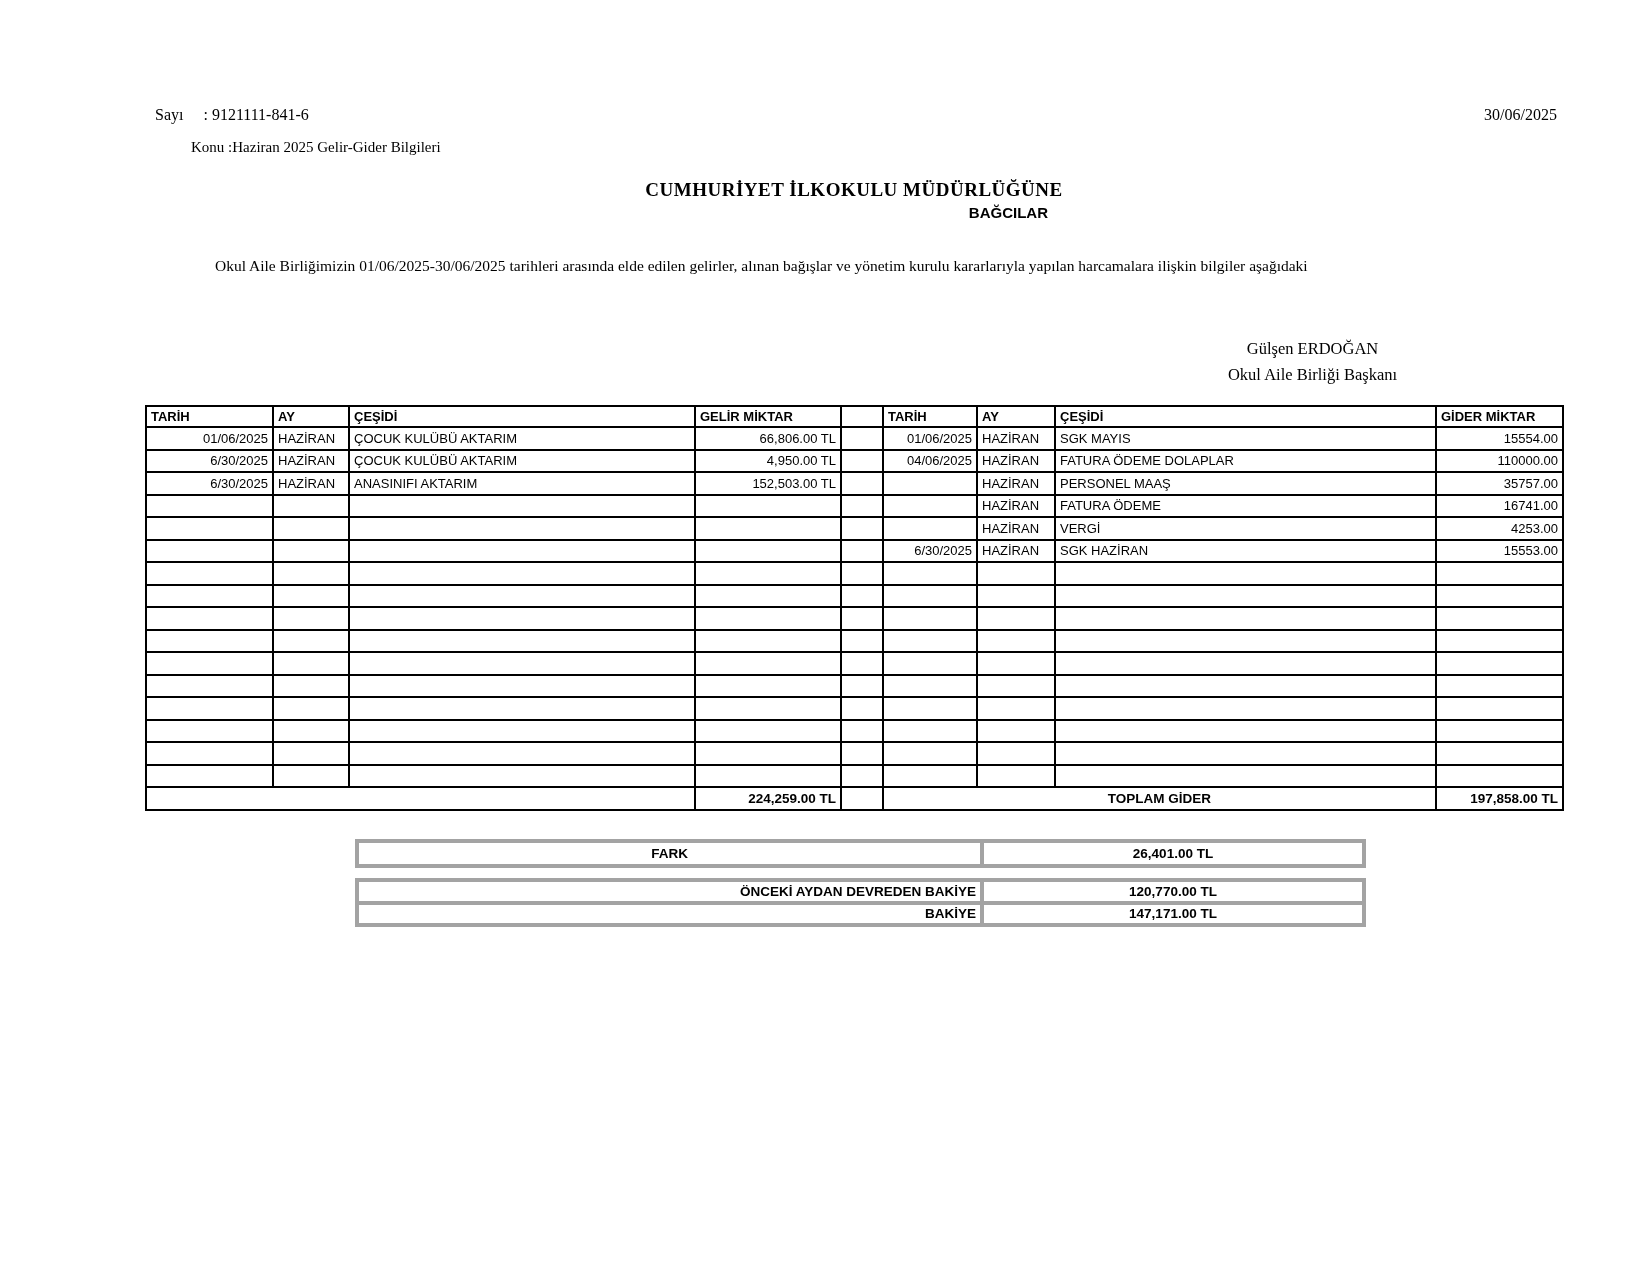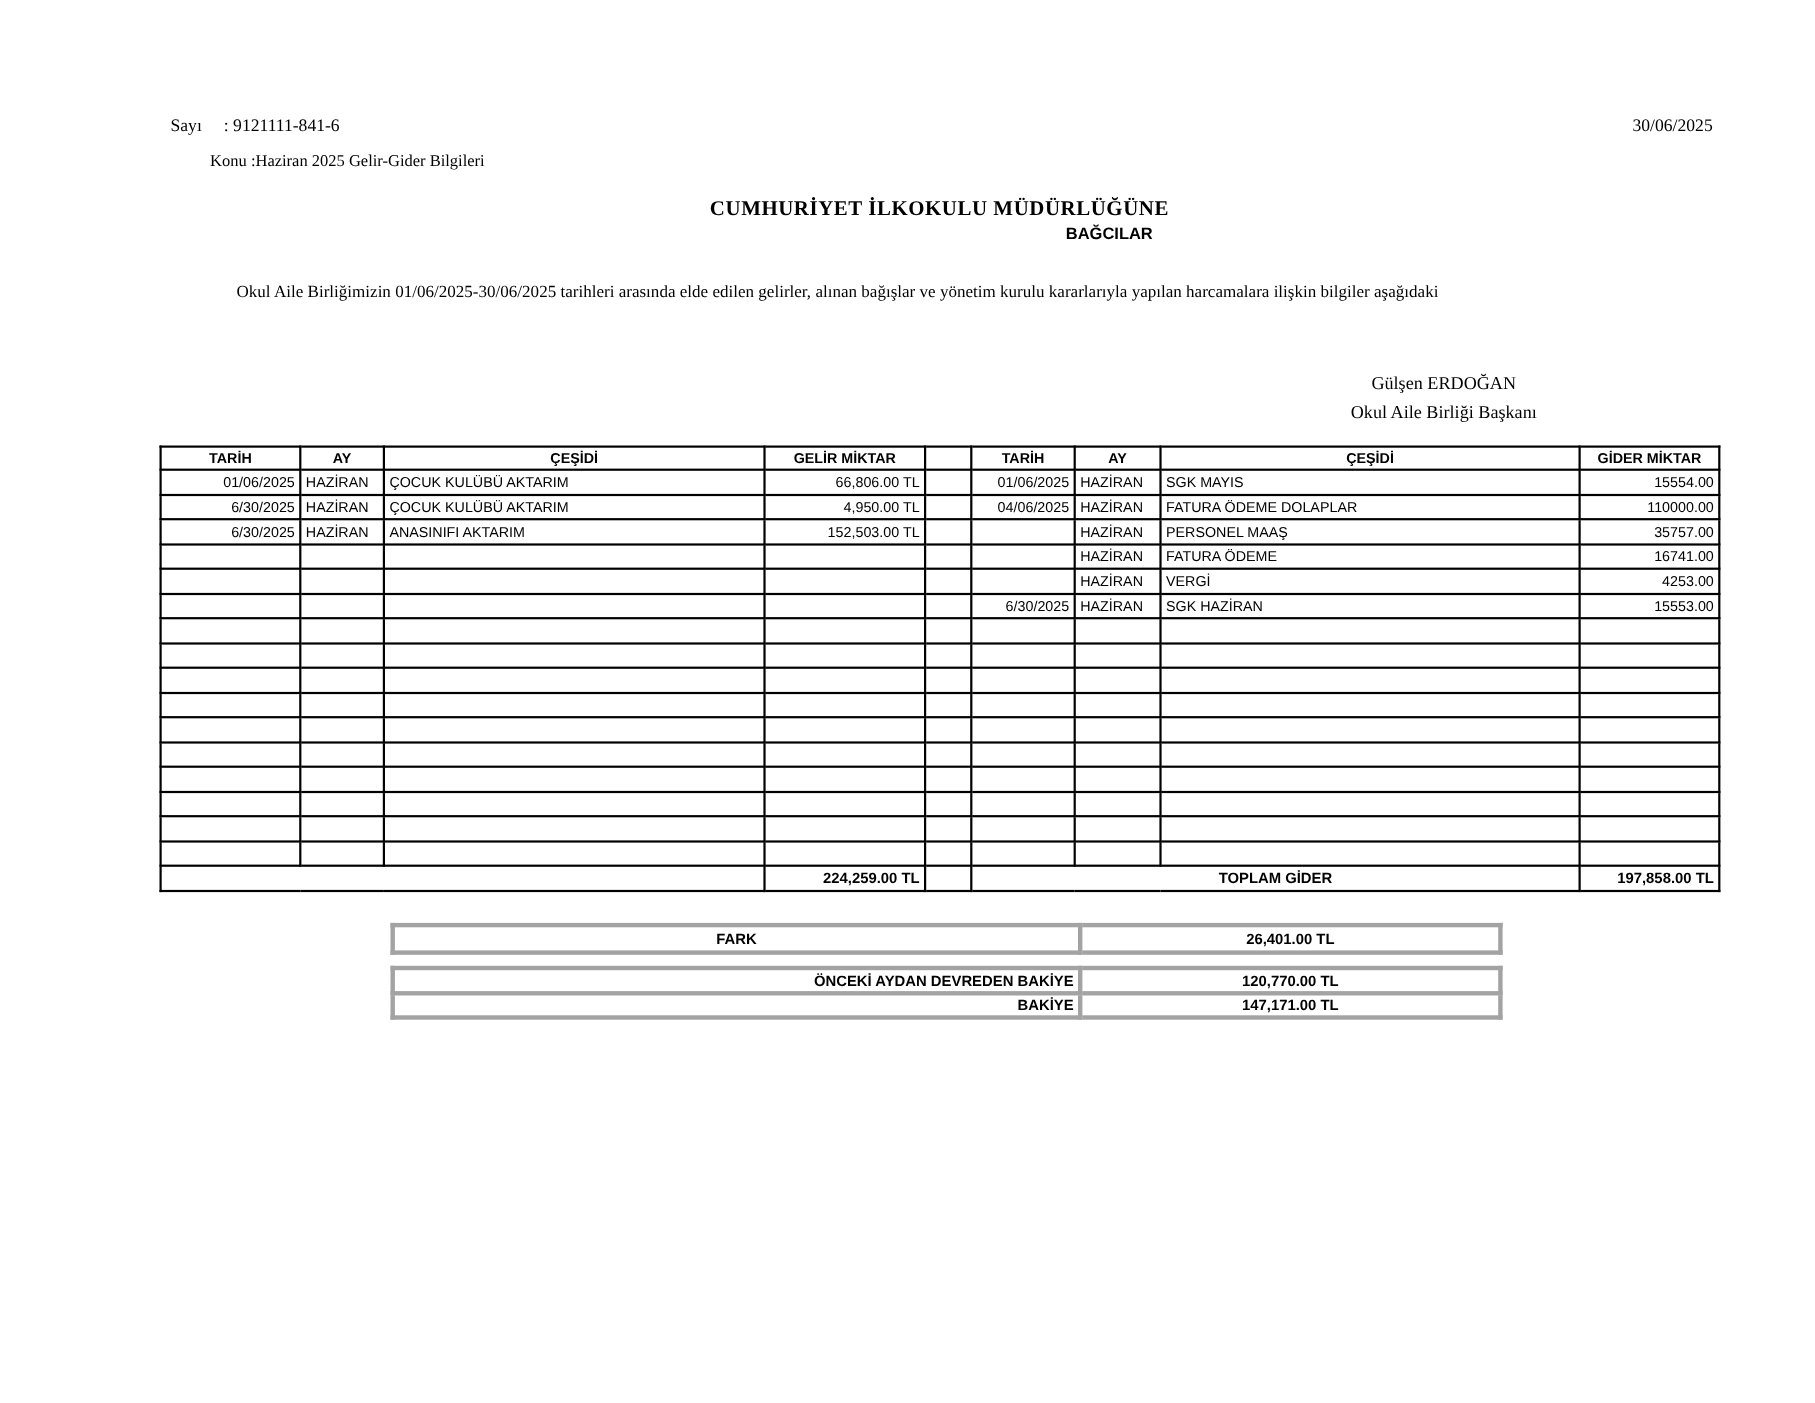--- a/index.html
+++ b/index.html
@@ -32,21 +32,21 @@
   table { border-collapse: collapse; table-layout: fixed; }
   .main-table {
     position: absolute; left: 145px; top: 405px;
     font-family: "Liberation Sans", sans-serif; font-size: 13px;
   }
   .main-table th, .main-table td {
     border: 2px solid #000; padding: 0 4px; white-space: nowrap; overflow: hidden;
   }
   .main-table thead tr { height: 21px; }
   .main-table tbody tr { height: 22.5px; }
-  .main-table th { text-align: center; font-size: 13px; }
+  .main-table th { text-align: left; font-size: 13px; }
   .c-date { text-align: right; }
   .c-val  { text-align: right; }
   .c-ay, .c-ces { text-align: left; }
   .total-row { height: 23px; }
   .total-row td { font-weight: bold; font-size: 13.5px; }
   .total-row .t-center { text-align: center; }
   
   .sum-table {
     position: absolute; left: 355px;
     font-family: "Liberation Sans", sans-serif; font-size: 13.5px; font-weight: bold;

